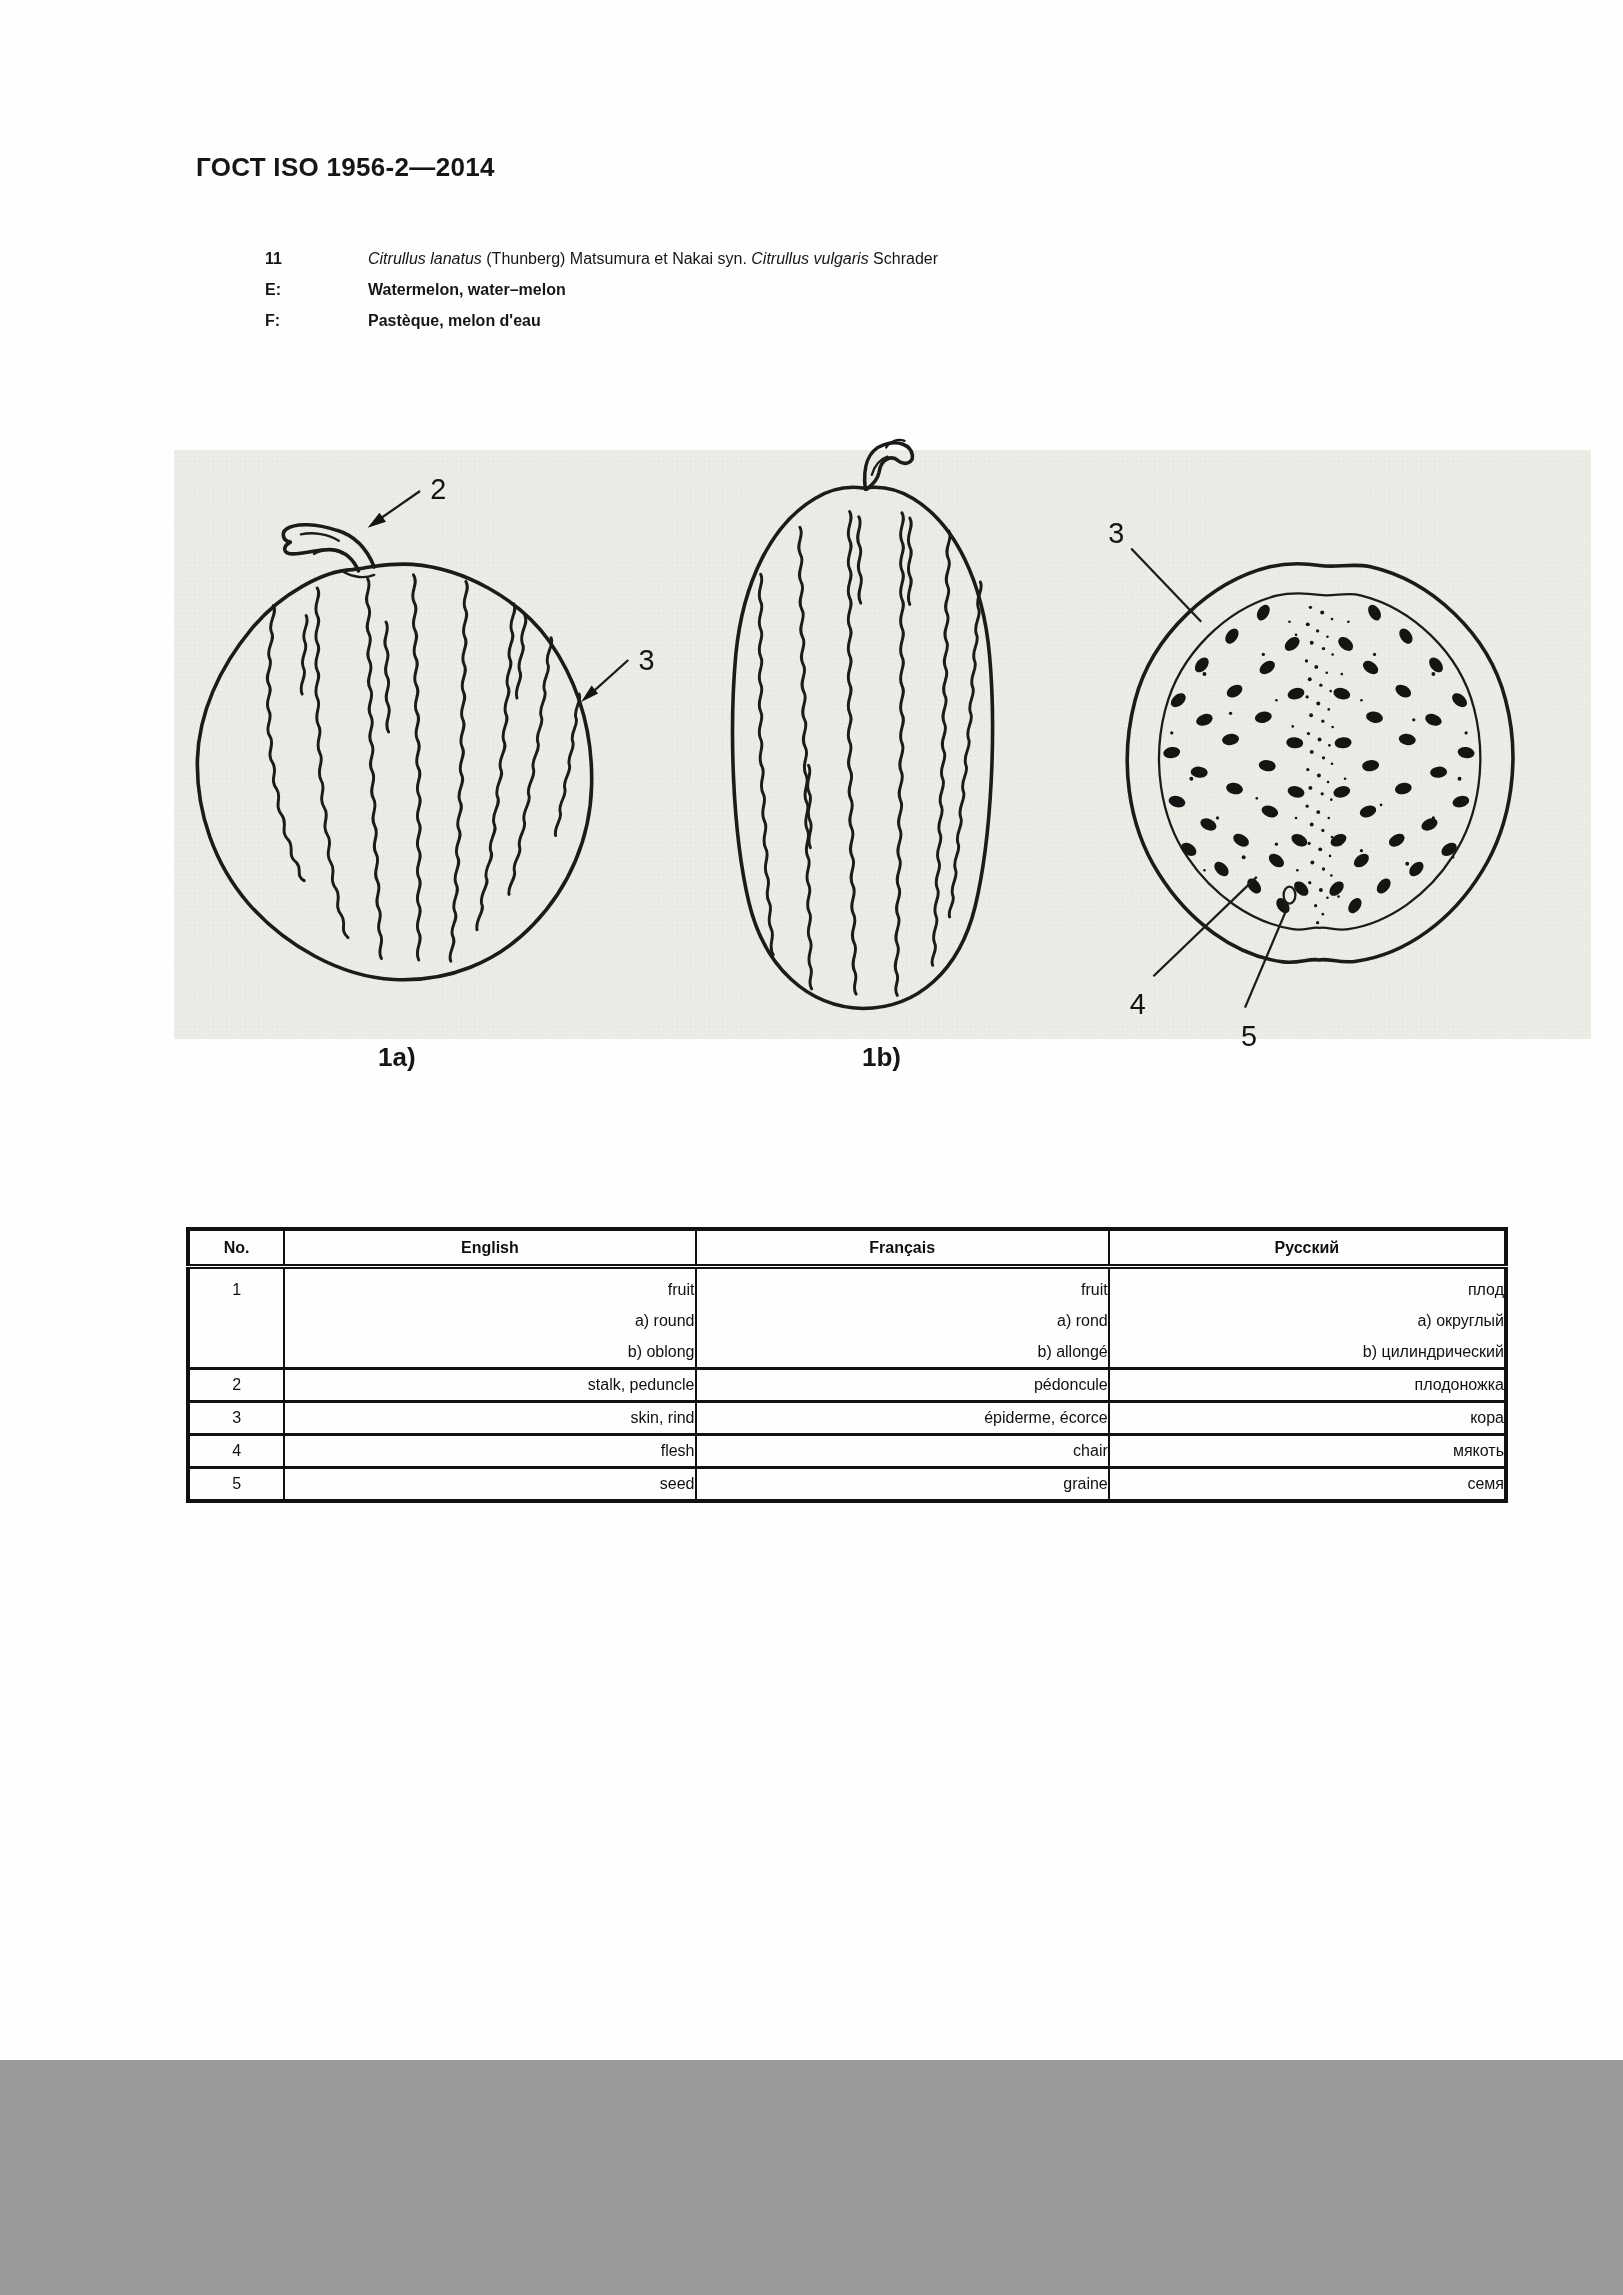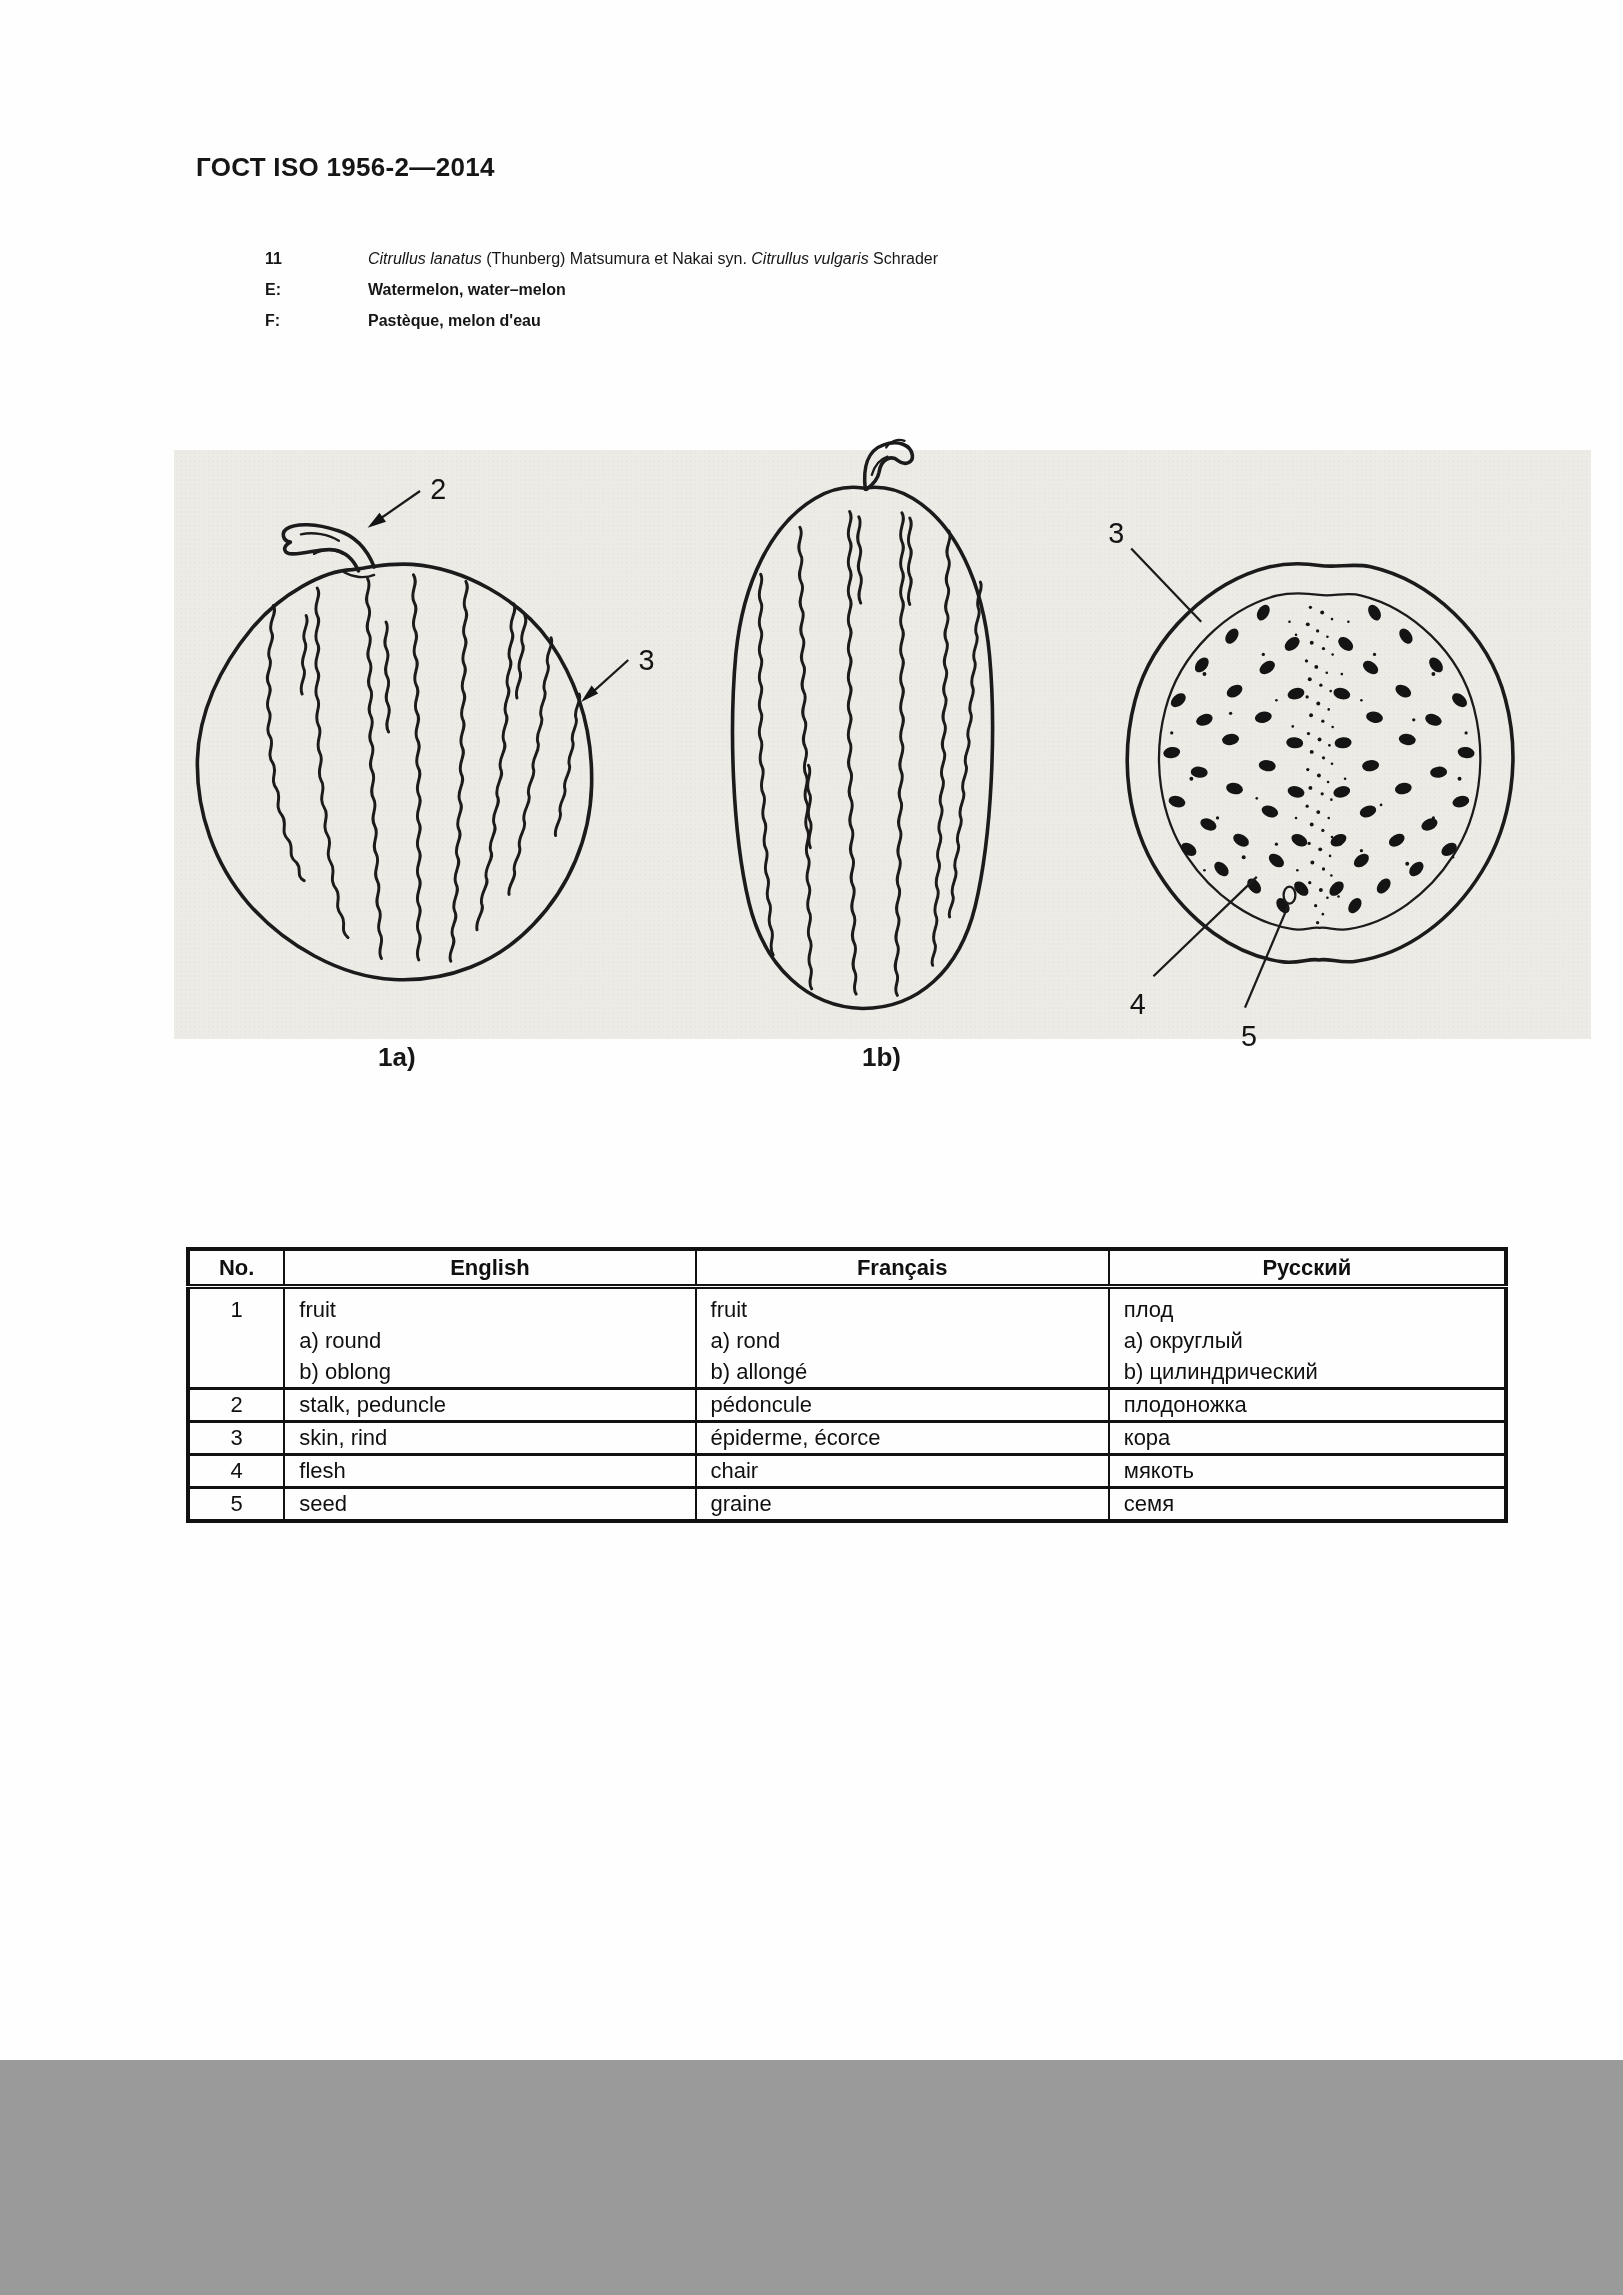--- a/index.html
+++ b/index.html
@@ -43,26 +43,26 @@
   svg .ln{stroke:#1b1b1b;fill:none;stroke-linecap:round;stroke-linejoin:round;}
   svg .outline{stroke-width:5.5;}
   svg .stripe{stroke-width:4.5;}
   svg .thin{stroke-width:3.5;}
   svg .leader{stroke:#1b1b1b;stroke-width:3.5;fill:none;}
   svg .fig-label{font:44px "Liberation Sans","DejaVu Sans",sans-serif;fill:#141414;}
   svg .seedfill{fill:#141414;stroke:none;}
   .term-table{
     position:absolute;left:186px;top:1227px;
     border-collapse:collapse;table-layout:fixed;width:1322px;
-    font-size:22px;color:#101010;margin-top:20px;
+    font-size:16px;color:#101010;
   }
   .term-table td,.term-table th{
     border-left:2.6px solid #111;border-right:2.6px solid #111;
     border-top:3.9px solid #111;border-bottom:3.9px solid #111;
-    padding:0 0 0 14px;text-align:left;vertical-align:middle;
+    padding:0 0 0 24px;text-align:right;vertical-align:middle;
     overflow:hidden;
   }
   .term-table{border:4.6px solid #111;}
   .term-table th{
     font-weight:bold;text-align:center;height:33px;padding:0;
     border-bottom:5.9px double #111;
   }
   .term-table .col-no{width:96px;}
   .term-table .col-en{width:410px;}
   .term-table .col-fr{width:412px;}

